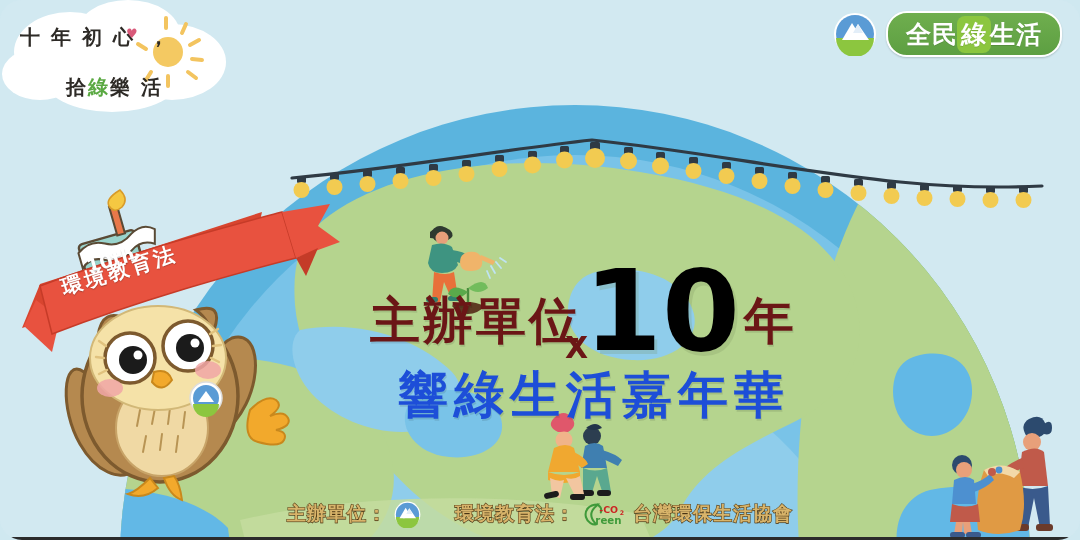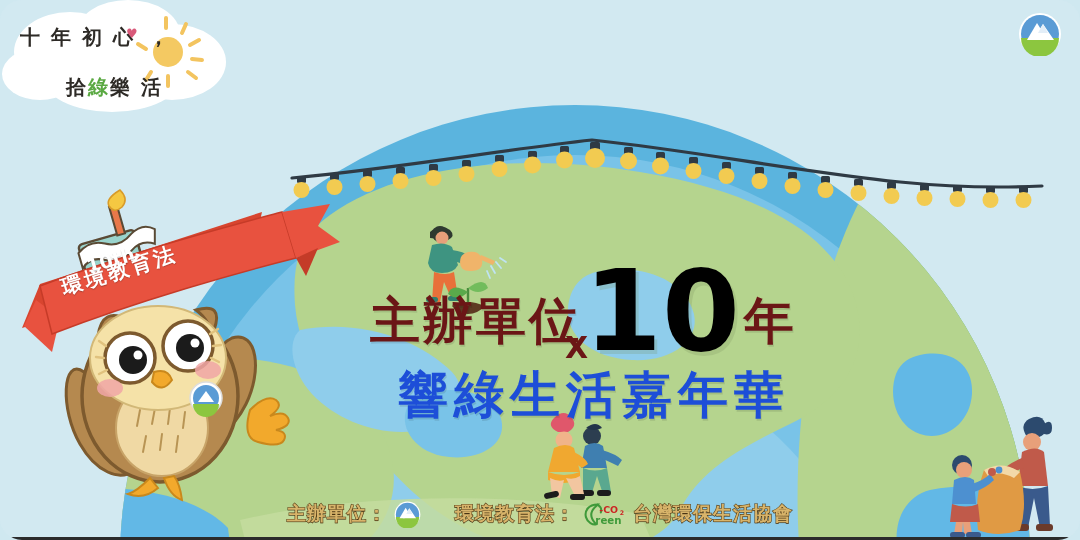--- a/index.html
+++ b/index.html
@@ -458,20 +458,25 @@
 
   <div class="brand">
     <svg class="epa-mark" style="width:44px;height:44px;" viewBox="0 0 44 44" aria-hidden="true">
       <circle cx="22" cy="22" r="21" fill="#ffffff"></circle>
       <circle cx="22" cy="22" r="19" fill="#5a9bd5"></circle>
       <path d="M3 26 a19 19 0 0 0 38 0 Z" fill="#8cc63f"></path>
       <path d="M9 28 L19 11 L24 19 L17 28 Z" fill="#ffffff"></path>
       <path d="M15 28 L25 12 L36 28 Z" fill="#ffffff"></path>
       <path d="M20 21 L25 12 L30 21 Z" fill="#e3eef8"></path>
     </svg>
+    <div class="brand-pill">
+      <span>全民</span>
+        <span class="pill-accent">綠</span>
+        <span>生活</span>
+    </div>
   </div>
 
   <div class="title-block">
     <div class="title-row1">
       <span class="t-cjk">主辦單位</span>
       <span class="t-ten">10</span>
       <span class="t-cjk">年</span>
     </div>
     <div class="title-x">X</div>
     <div class="title-row2">響綠生活嘉年華</div>

